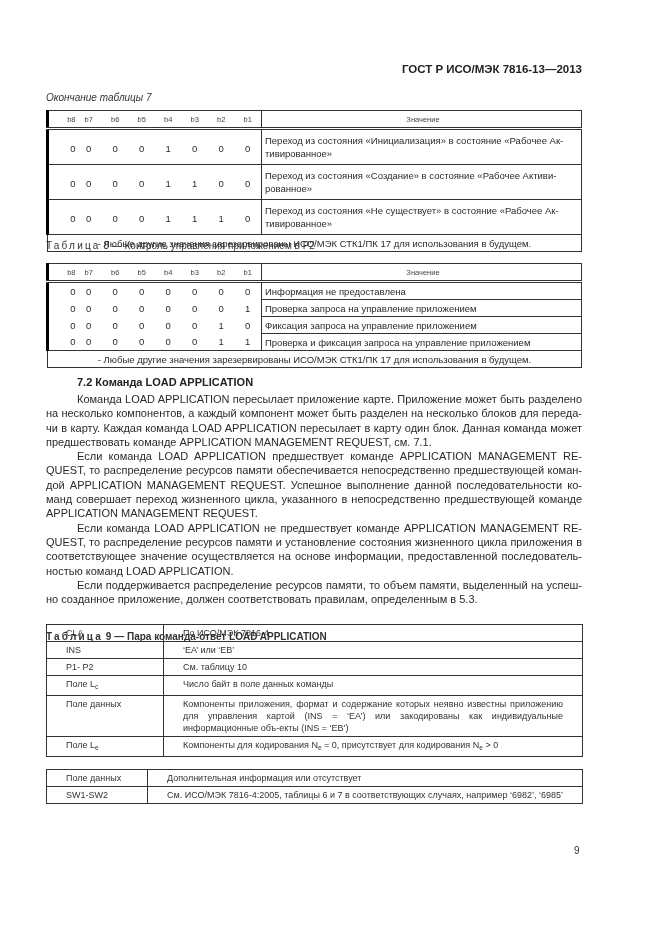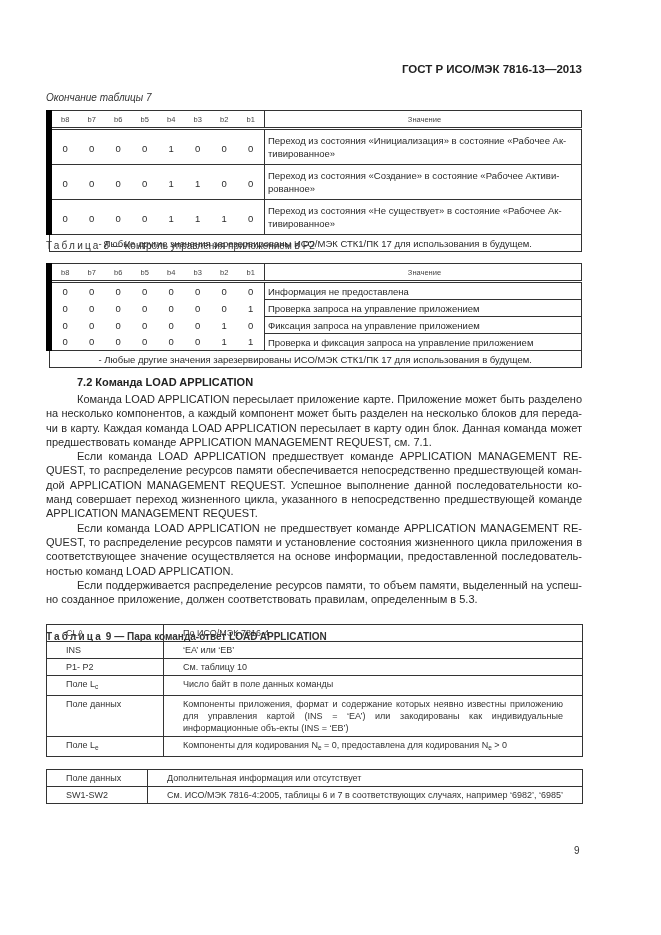--- a/index.html
+++ b/index.html
@@ -7,21 +7,21 @@
          font-family: "Liberation Sans", sans-serif; color: #2a2a2a; }
   .abs { position: absolute; }
   .std-header { right: 79px; top: 63px; font-size: 11.5px; font-weight: bold; color: #222; text-align: center; }
   .caption-italic { left: 46px; top: 92px; font-size: 10px; font-style: italic; color: #333; }
   .table-caption { left: 46px; font-size: 10px; color: #333; }
   .spaced { letter-spacing: 2.2px; }
   table.bits { position: absolute; left: 46px; width: 536px; border-collapse: collapse; font-size: 9.5px; }
   table.bits td, table.bits th { border: 1px solid #333; padding: 0; }
   table.bits th { font-weight: normal; font-size: 7.5px; color: #444; height: 16px; }
   table.bits .bitcell { border-left: none; border-right: none; text-align: center; width: 26.5px; }
-  table.bits .bitcell.first { border-left: 6px solid #000000; }
+  table.bits .bitcell.first { border-left: 3px solid #000000; text-align: right; }
   table.bits .bitcell.last { border-right: 1px solid #333; }
   table.bits thead tr { border-bottom: 3px double #333; }
   table.bits .val { text-align: left; padding-left: 3px; line-height: 13px; margin-top: 29px; }
   table.bits th.val { text-align: center; }
   table.bits td.note { text-align: center; height: 16px; border-radius: 8px; }
   table.bits.t7 tbody tr.row td { height: 31px; }
   table.bits.t7 tbody tr.row td.bitcell { vertical-align: middle; padding-top: 3px; }
   table.bits.t8 tbody tr.row td { height: 16px; }
   table.bits.t8 tbody tr.row td.bitcell { border-top: none; border-bottom: none; }
   .section-title { left: 77px; top: 376px; font-size: 11px; font-weight: bold; color: #222; }
@@ -190,21 +190,21 @@
   <tr>
     <td class="k"><span>Поле L</span><sub>c</sub></td>
     <td class="v">Число байт в поле данных команды</td>
   </tr>
   <tr>
     <td class="k">Поле данных</td>
     <td class="v">Компоненты приложения, формат и содержание которых неявно известны приложению для управления картой (INS = ‘EA’) или закодированы как индивидуальные информационные объ-екты (INS = ‘EB’)</td>
   </tr>
   <tr>
     <td class="k"><span>Поле L</span><sub>e</sub></td>
-    <td class="v"><span>Компоненты для кодирования N</span><sub>e</sub><span> = 0, предоставлена для кодирования N</span><sub>e</sub><span> &gt; 0</span></td>
+    <td class="v"><span>Компоненты для кодирования N</span><sub>e</sub><span> = 0, присутствует для кодирования N</span><sub>e</sub><span> &gt; 0</span></td>
   </tr>
 </tbody>
   </table>
 
 <table class="kv" style="top:769px;">
   <tbody>
       <tr>
     <td class="k">Поле данных</td>
     <td class="v">Дополнительная информация или отсутствует</td>
   </tr>

